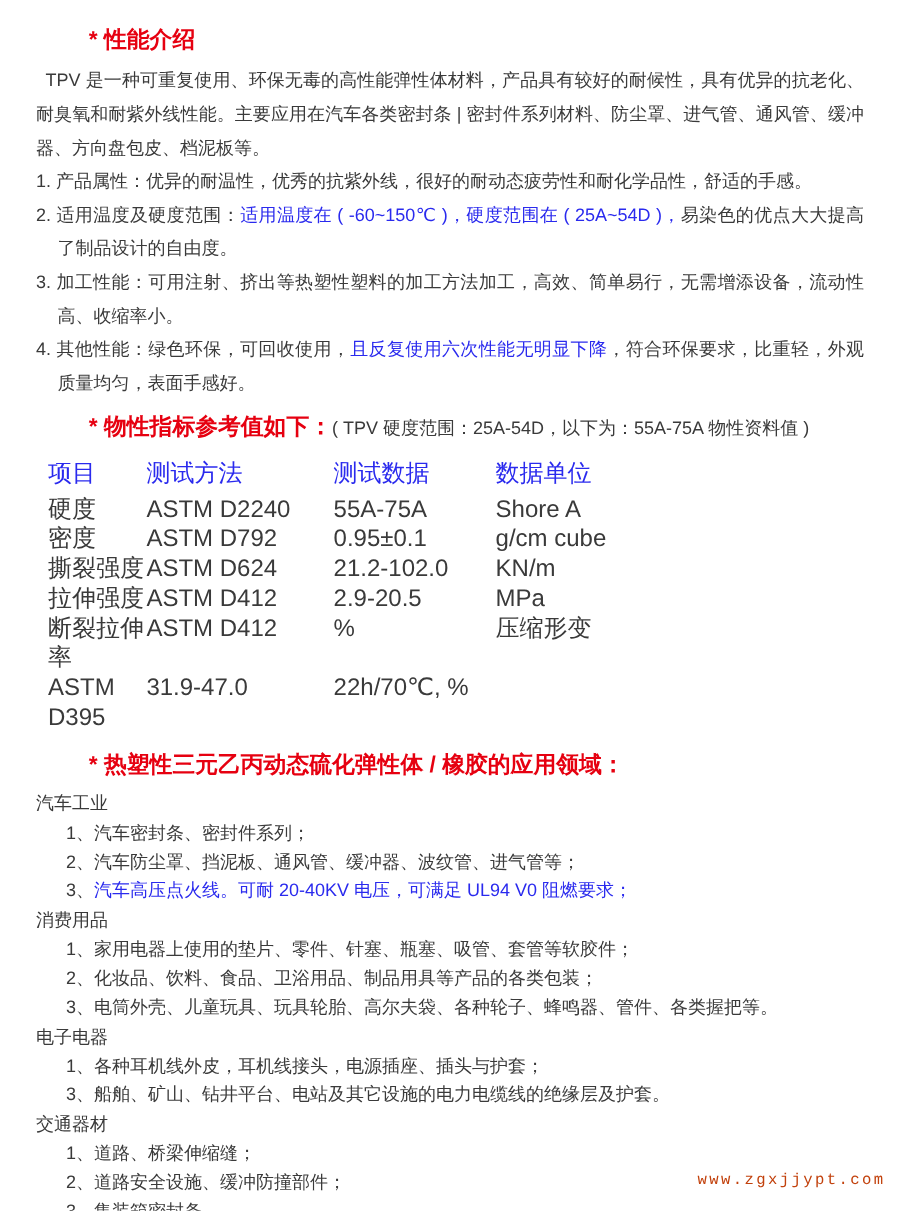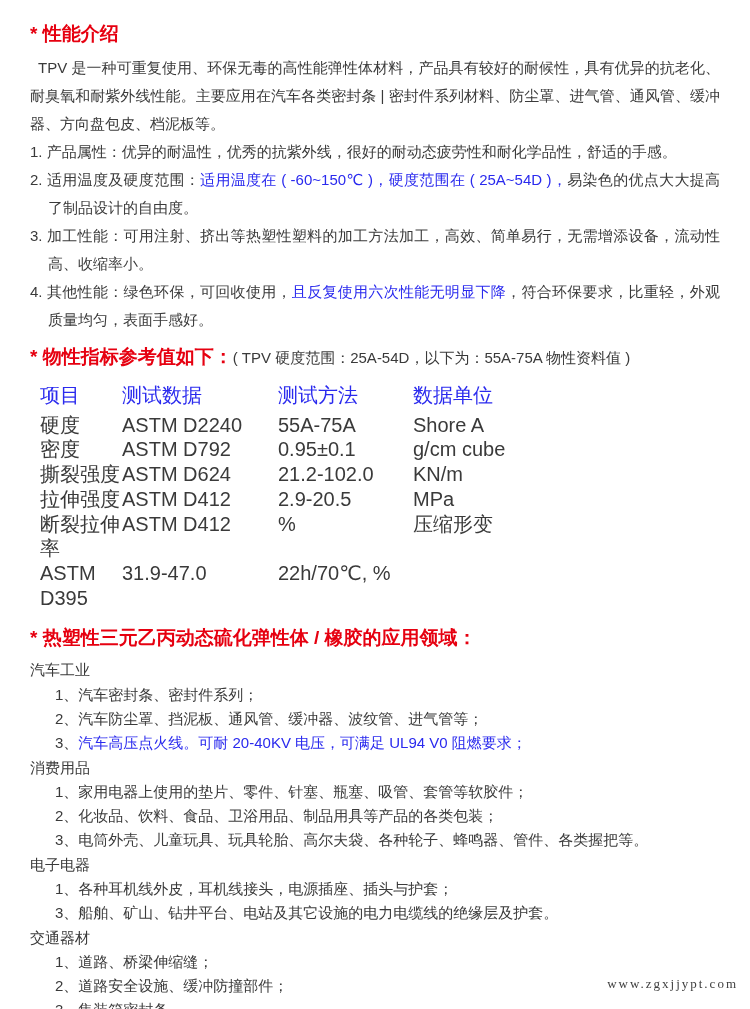--- a/index.html
+++ b/index.html
@@ -5,21 +5,21 @@
   * { margin: 0; padding: 0; box-sizing: border-box; }
   html, body { width: 750px; height: 1009px; }
   body {
     background: #ffffff;
     font-family: "Liberation Sans", "DejaVu Sans", sans-serif;
     color: #3a3a3a;
     position: relative;
     overflow: hidden;
     padding: 22px 30px 0 30px;
   }
-  .red { color: #e60010; }
+  .red { color: #e60010; margin-left: 44px; }
   .hl  { color: #2a2aee; }
   h1.sec {
     font-size: 19px;
     font-weight: bold;
     line-height: 24px;
     margin-bottom: 8px;
   }
   .intro {
     font-size: 15px;
     line-height: 28px;
@@ -60,24 +60,24 @@
   .group-name { font-size: 15px; line-height: 24.3px; }
   .gitem {
     font-size: 15px;
     line-height: 24.3px;
     padding-left: 25px;
   }
   .footer {
     position: absolute;
     right: 12px;
     top: 976px;
-    font-family: Liberation Serif, serif;
+    font-family: Liberation Mono, monospace;
     font-size: 13px;
     letter-spacing: 2px;
-    color: #404040;
+    color: #c2410c;
   }
 </style>
 </head>
 <body>
 
 <div>
 
   <h1 class="sec red">* 性能介绍</h1>
 
   <p class="intro">TPV 是一种可重复使用、环保无毒的高性能弹性体材料，产品具有较好的耐候性，具有优异的抗老化、耐臭氧和耐紫外线性能。主要应用在汽车各类密封条 | 密封件系列材料、防尘罩、进气管、通风管、缓冲器、方向盘包皮、档泥板等。</p>
@@ -86,22 +86,22 @@
     <p class="nitem"><span>1. 产品属性：优异的耐温性，优秀的抗紫外线，很好的耐动态疲劳性和耐化学品性，舒适的手感。</span><span class="hl"></span><span></span></p>
     <p class="nitem"><span>2. 适用温度及硬度范围：</span><span class="hl">适用温度在 ( -60~150℃ )，硬度范围在 ( 25A~54D )，</span><span>易染色的优点大大提高了制品设计的自由度。</span></p>
     <p class="nitem"><span>3. 加工性能：可用注射、挤出等热塑性塑料的加工方法加工，高效、简单易行，无需增添设备，流动性高、收缩率小。</span><span class="hl"></span><span></span></p>
     <p class="nitem"><span>4. 其他性能：绿色环保，可回收使用，</span><span class="hl">且反复使用六次性能无明显下降</span><span>，符合环保要求，比重轻，外观质量均匀，表面手感好。</span></p>
   </div>
 
   <h2 class="sec"><span class="red">* 物性指标参考值如下：</span><span class="sub">( TPV 硬度范围：25A-54D，以下为：55A-75A 物性资料值 )</span></h2>
 
   <div class="ptable">
     <div class="th">项目</div>
+    <div class="th">测试方法</div>
     <div class="th">测试数据</div>
-    <div class="th">测试方法</div>
     <div class="th">数据单位</div>
 
     <div>硬度</div>
     <div>ASTM  D2240</div>
     <div>55A-75A</div>
     <div>Shore A</div>
 
     <div>密度</div>
     <div>ASTM  D792</div>
     <div>0.95±0.1</div>

